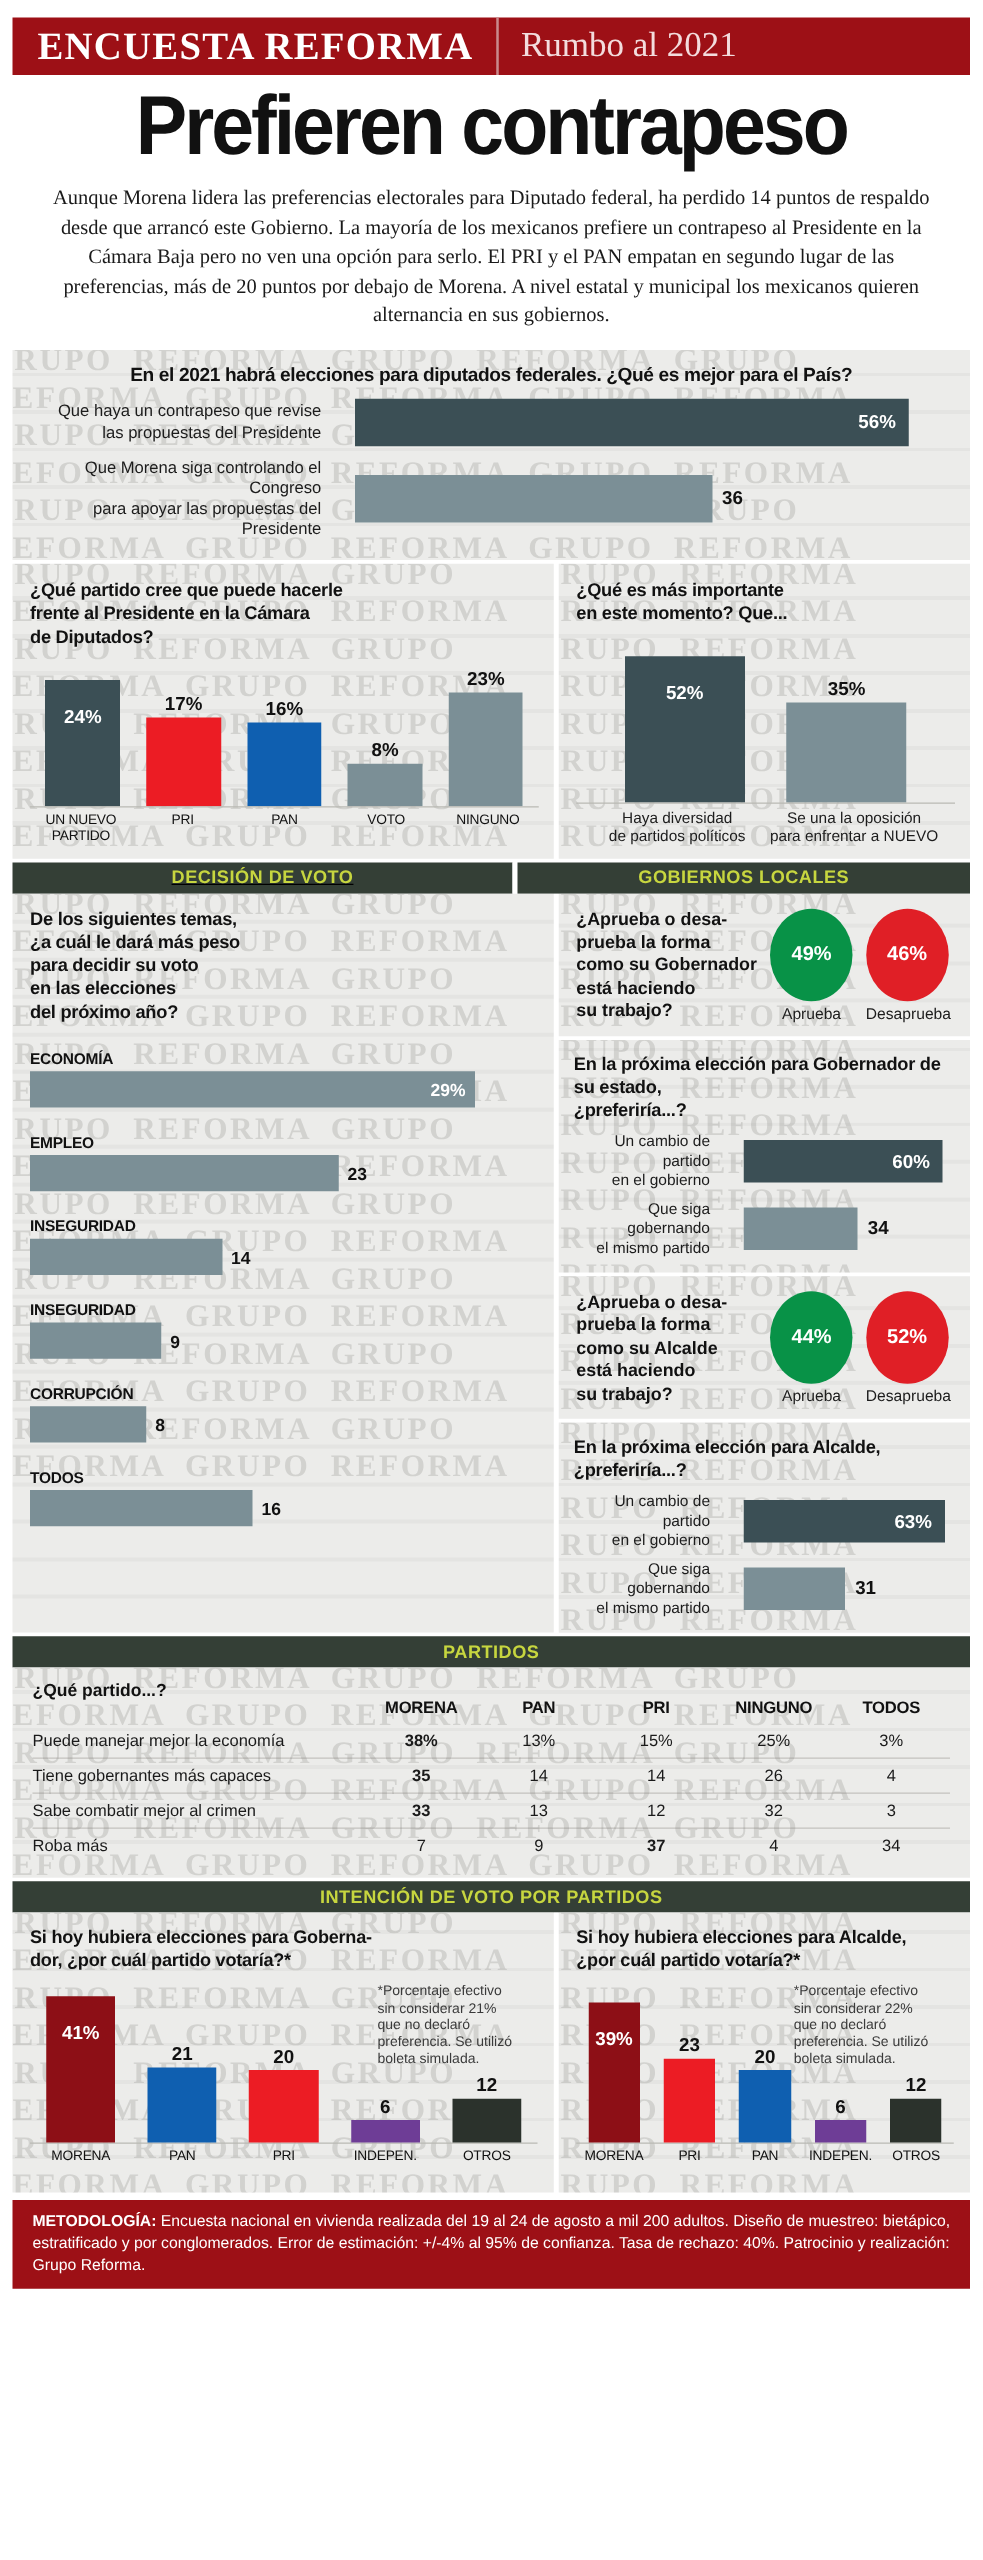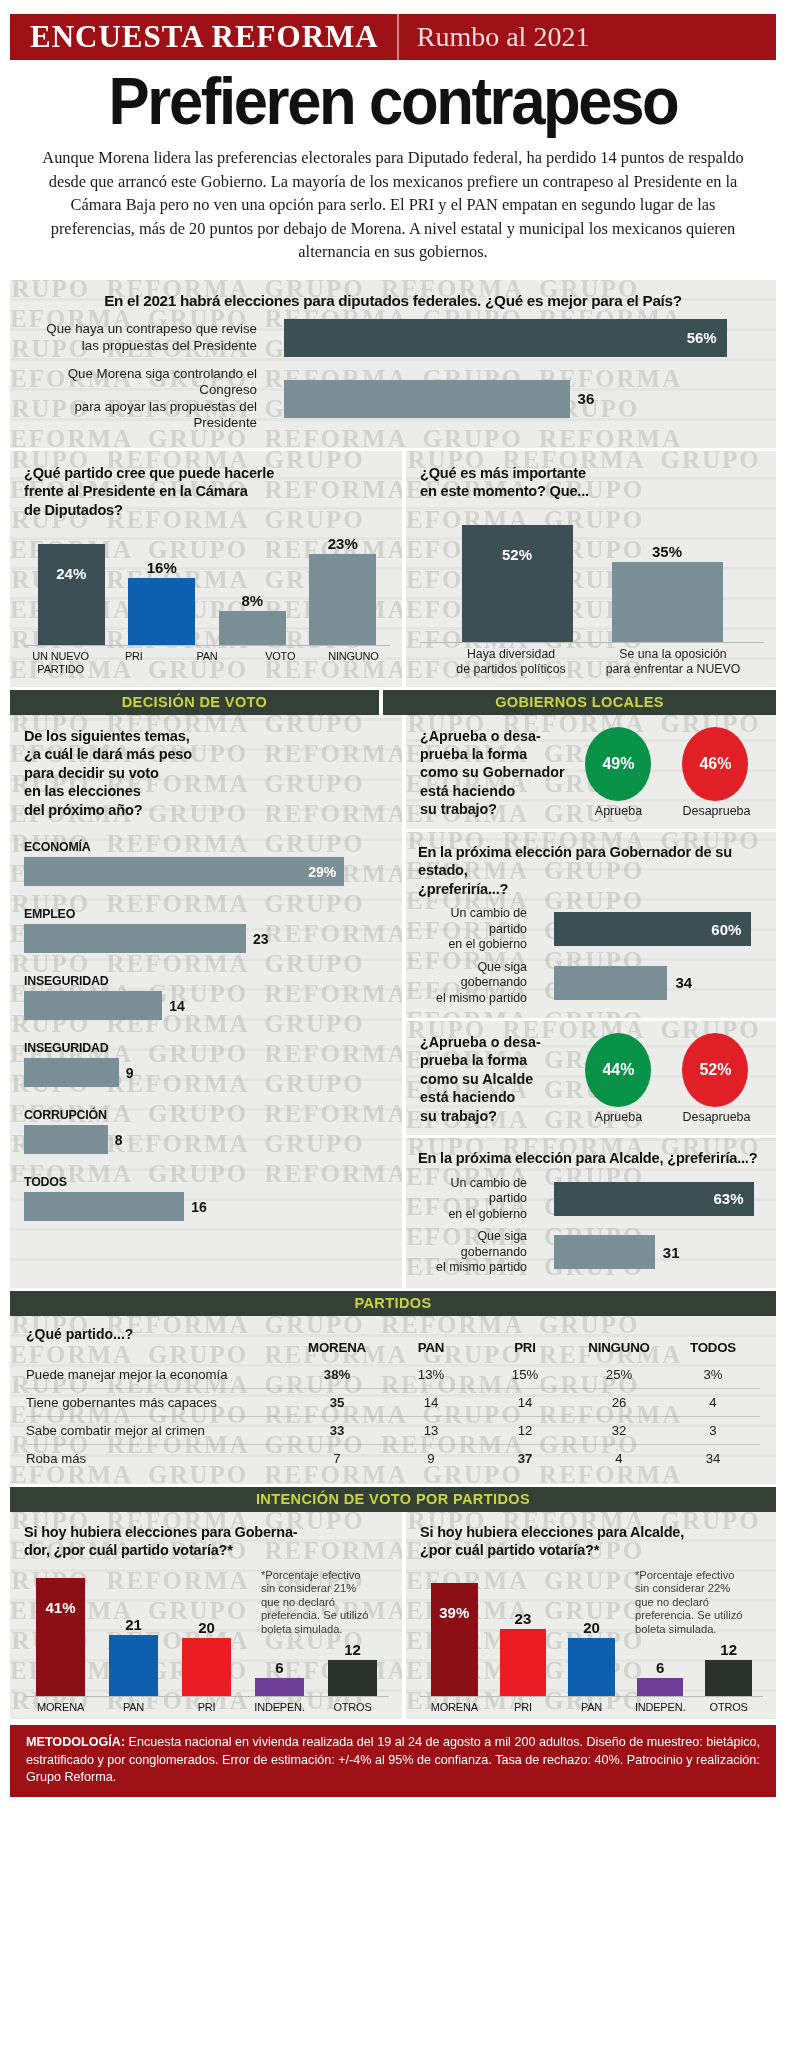--- a/index.html
+++ b/index.html
@@ -104,21 +104,21 @@
   .hbar {
     height: 38px; display: flex; align-items: center; justify-content: flex-end;
   }
   .hbar.dark { background: #3b4f55; }
   .hbar.mid  { background: #7b8f96; }
   .hbar .inval { color: #fff; font-weight: bold; font-size: 15px; padding-right: 10px; }
   .hbar-out { font-weight: bold; font-size: 15px; color: #111; padding-left: 8px; }
 
   
   .cols { display: flex; }
-  .col-l { width: 392px; }
+  .col-l { width: 433px; }
   .col-div { width: 4px; background: #fff; }
   .col-r { flex: 1; }
 
   .blk { padding: 13px 12px 10px 14px; }
   .blk-q {
     font-weight: bold; font-size: 14.6px; line-height: 18.5px; color: #111;
     letter-spacing: -0.2px;
   }
 
   
@@ -135,21 +135,21 @@
   .vlab2 { flex:1; text-align:center; font-size: 12.3px; line-height: 15px; color:#1c1c1c; }
 
   
   .band {
     background: #343f36; height: 25px; display: flex; align-items: center; justify-content: center;
   }
   .band span {
     color: #c7d63f; font-weight: bold; font-size: 14.5px; letter-spacing: 0.4px;
   }
   .band-row { display: flex; }
-  .band-l { width: 369px; }
+  .band-l { width: 400px; text-decoration: underline; }
   .band-r { flex: 1; }
 
   
   .issue { margin-top: 21px; }
   .issue-name { font-weight: bold; font-size: 12.4px; color: #111; letter-spacing: -0.2px; }
   .issue-bar-row { display: flex; align-items: center; margin-top: 3px; }
   .issue-bar { height: 29px; background: #7b8f96; display:flex; align-items:center; justify-content:flex-end; }
   .issue-in { color:#fff; font-weight:bold; font-size: 14px; padding-right: 8px; }
   .issue-out { font-weight: bold; font-size: 14px; color:#111; padding-left: 7px; }
 
@@ -178,21 +178,21 @@
     letter-spacing: -0.2px;
   }
   tbody td {
     font-size: 13.2px; color: #1a1a1a; padding: 6px 0;
     border-bottom: 1px solid rgba(120,118,112,0.35);
   }
   tbody tr:last-child td { border-bottom: none; }
   td.bold { font-weight: bold; }
 
   
-  .vote-blk { padding: 11px 13px 6px 14px; }
+  .vote-blk { padding: 11px 13px 22px 14px; }
   .vote-q { font-weight: bold; font-size: 14.5px; line-height: 18.5px; color: #111; letter-spacing: -0.2px; }
   .vote-note {
     position: absolute; right: 12px; top: 46px; width: 116px;
     font-size: 11.2px; line-height: 13.6px; color: #3a3a3a;
   }
   .vote-inner { position: relative; }
   .vchart2 { display: flex; align-items: flex-end; height: 126px; margin-top: 10px; }
   .vchart2 .vbar { width: 68%; }
 
   
@@ -250,20 +250,24 @@
     <div class="col-l wm blk">
       <div class="blk-q">
         <div>¿Qué partido cree que puede hacerle</div>
         <div>frente al Presidente en la Cámara</div>
         <div>de Diputados?</div>
       </div>
       <div class="vchart">
         <div class="vcol">
             <span class="vval inside">24%</span>
             <div class="vbar" style="height:92%;background:#3b4f55"></div>
+          </div>
+        <div class="vcol">
+            <span class="vval">17%</span>
+            <div class="vbar" style="height:65%;background:#ec1c24"></div>
           </div>
         <div class="vcol">
             <span class="vval">16%</span>
             <div class="vbar" style="height:61%;background:#0f5fb0"></div>
           </div>
         <div class="vcol">
             <span class="vval">8%</span>
             <div class="vbar" style="height:31%;background:#7b8f96"></div>
           </div>
         <div class="vcol">

